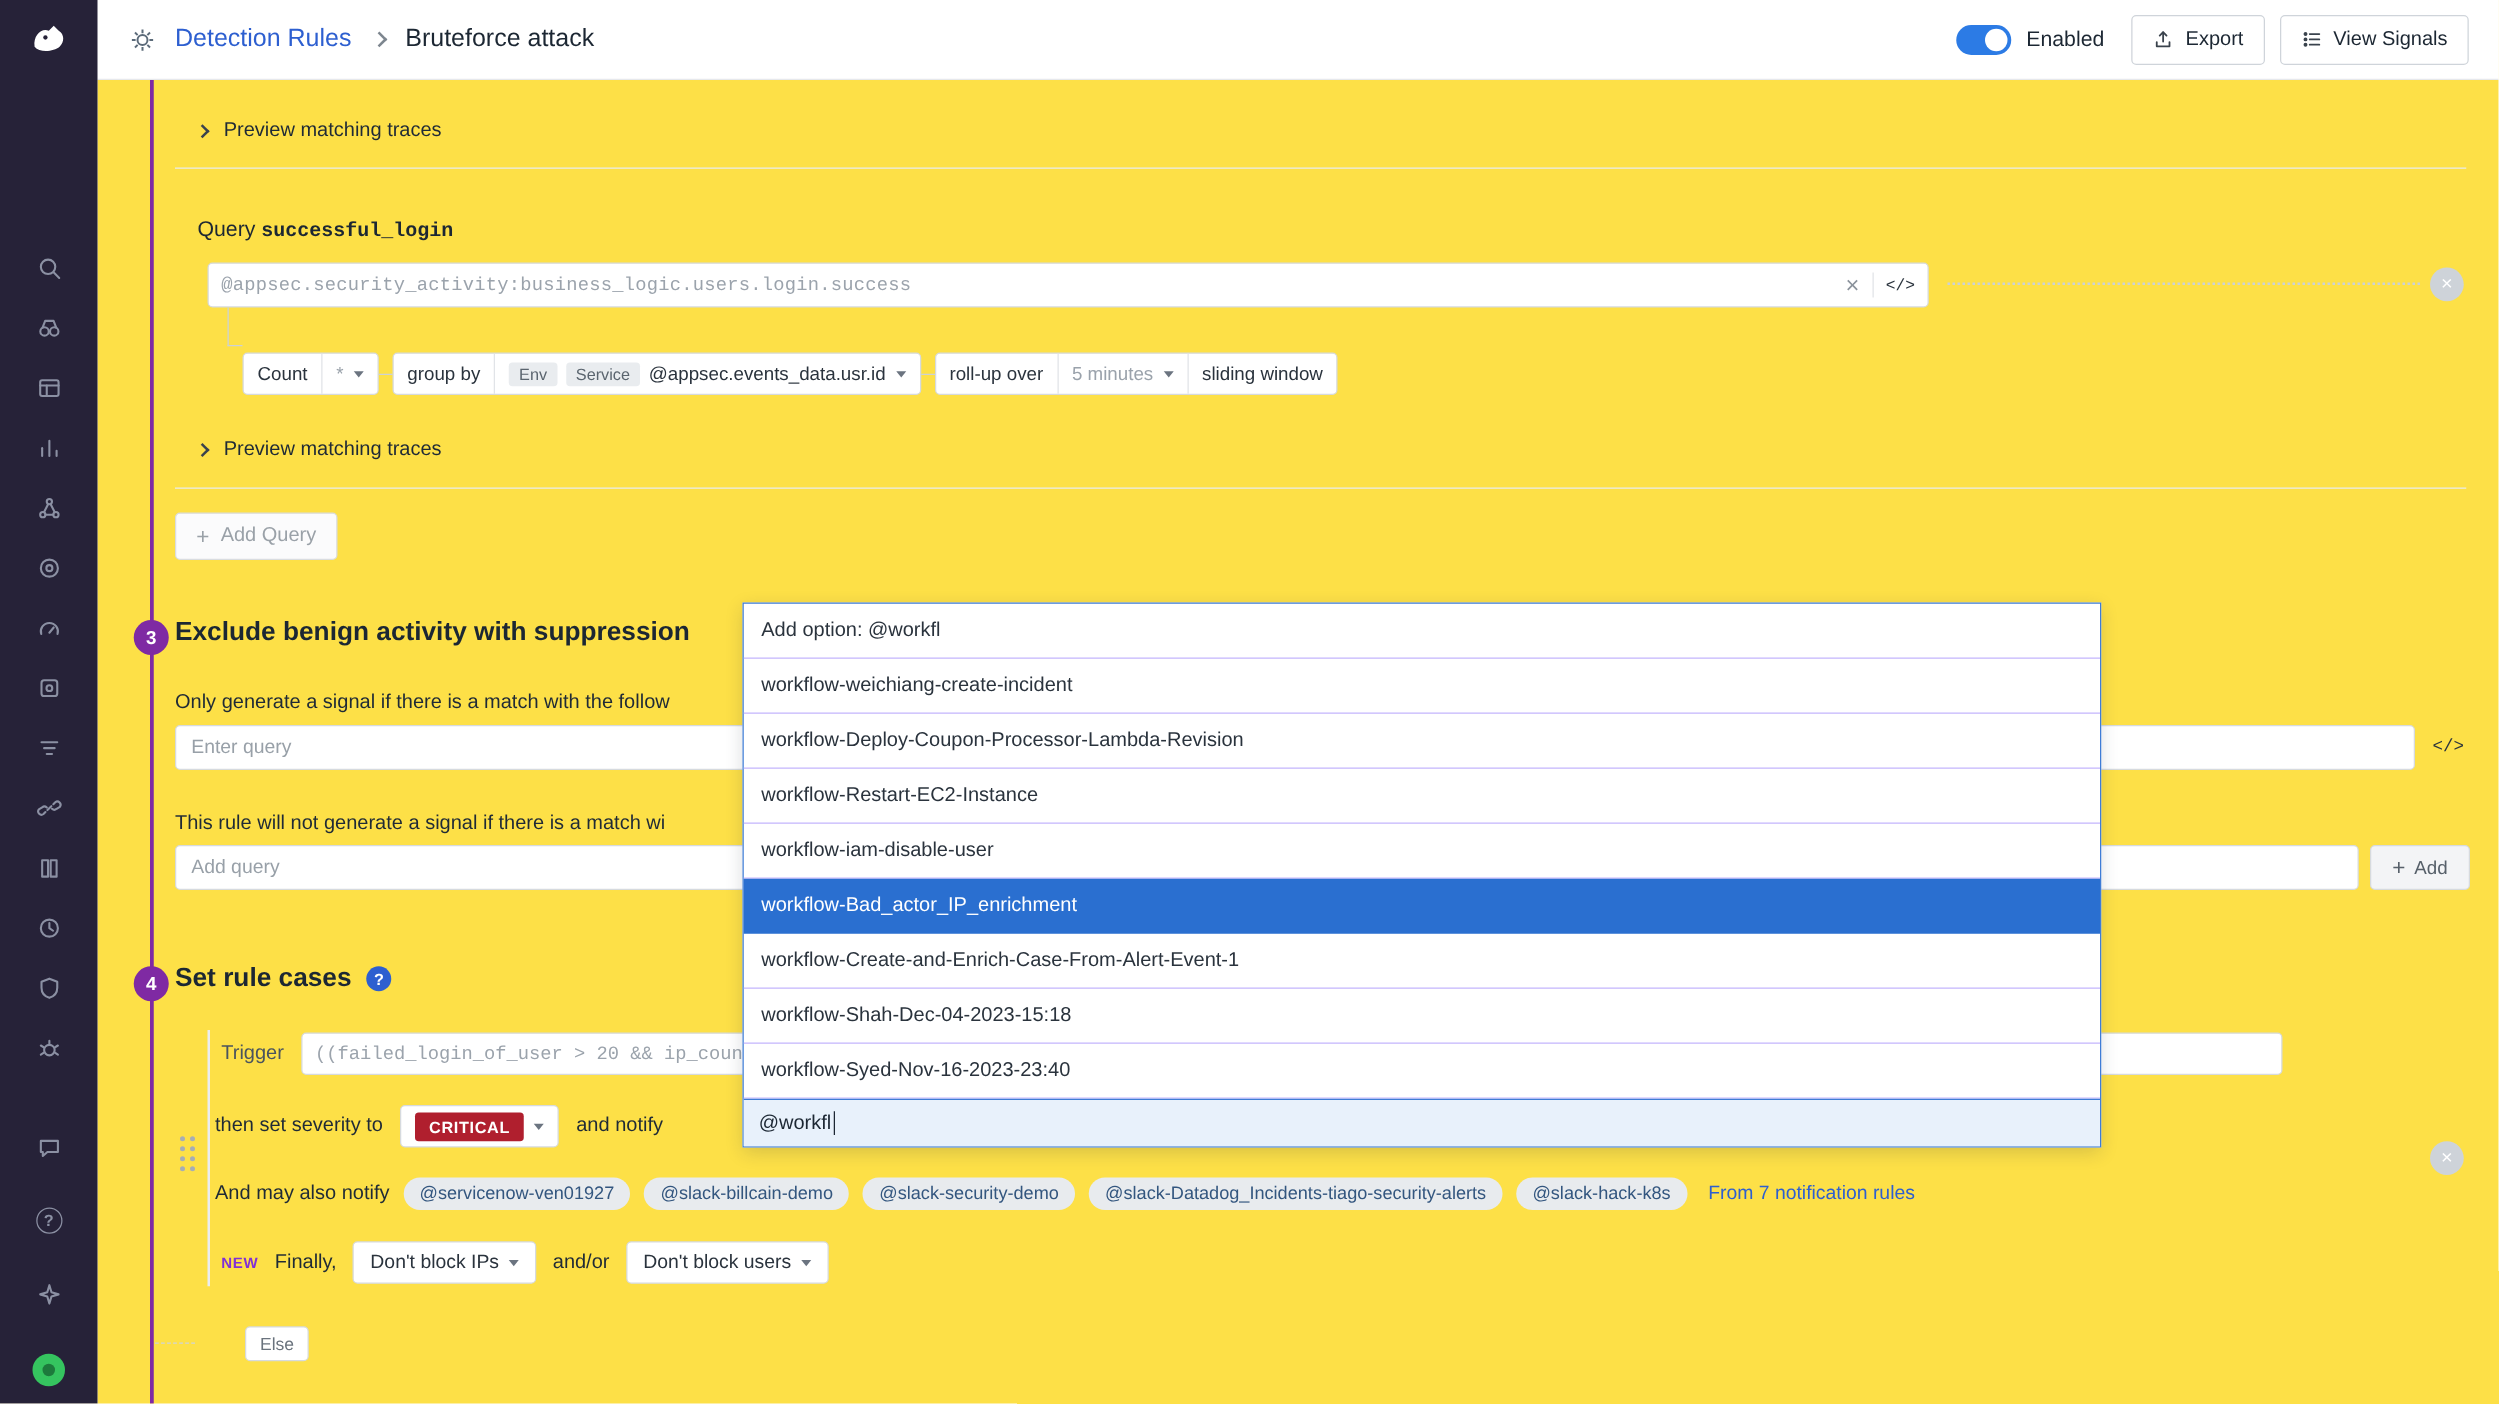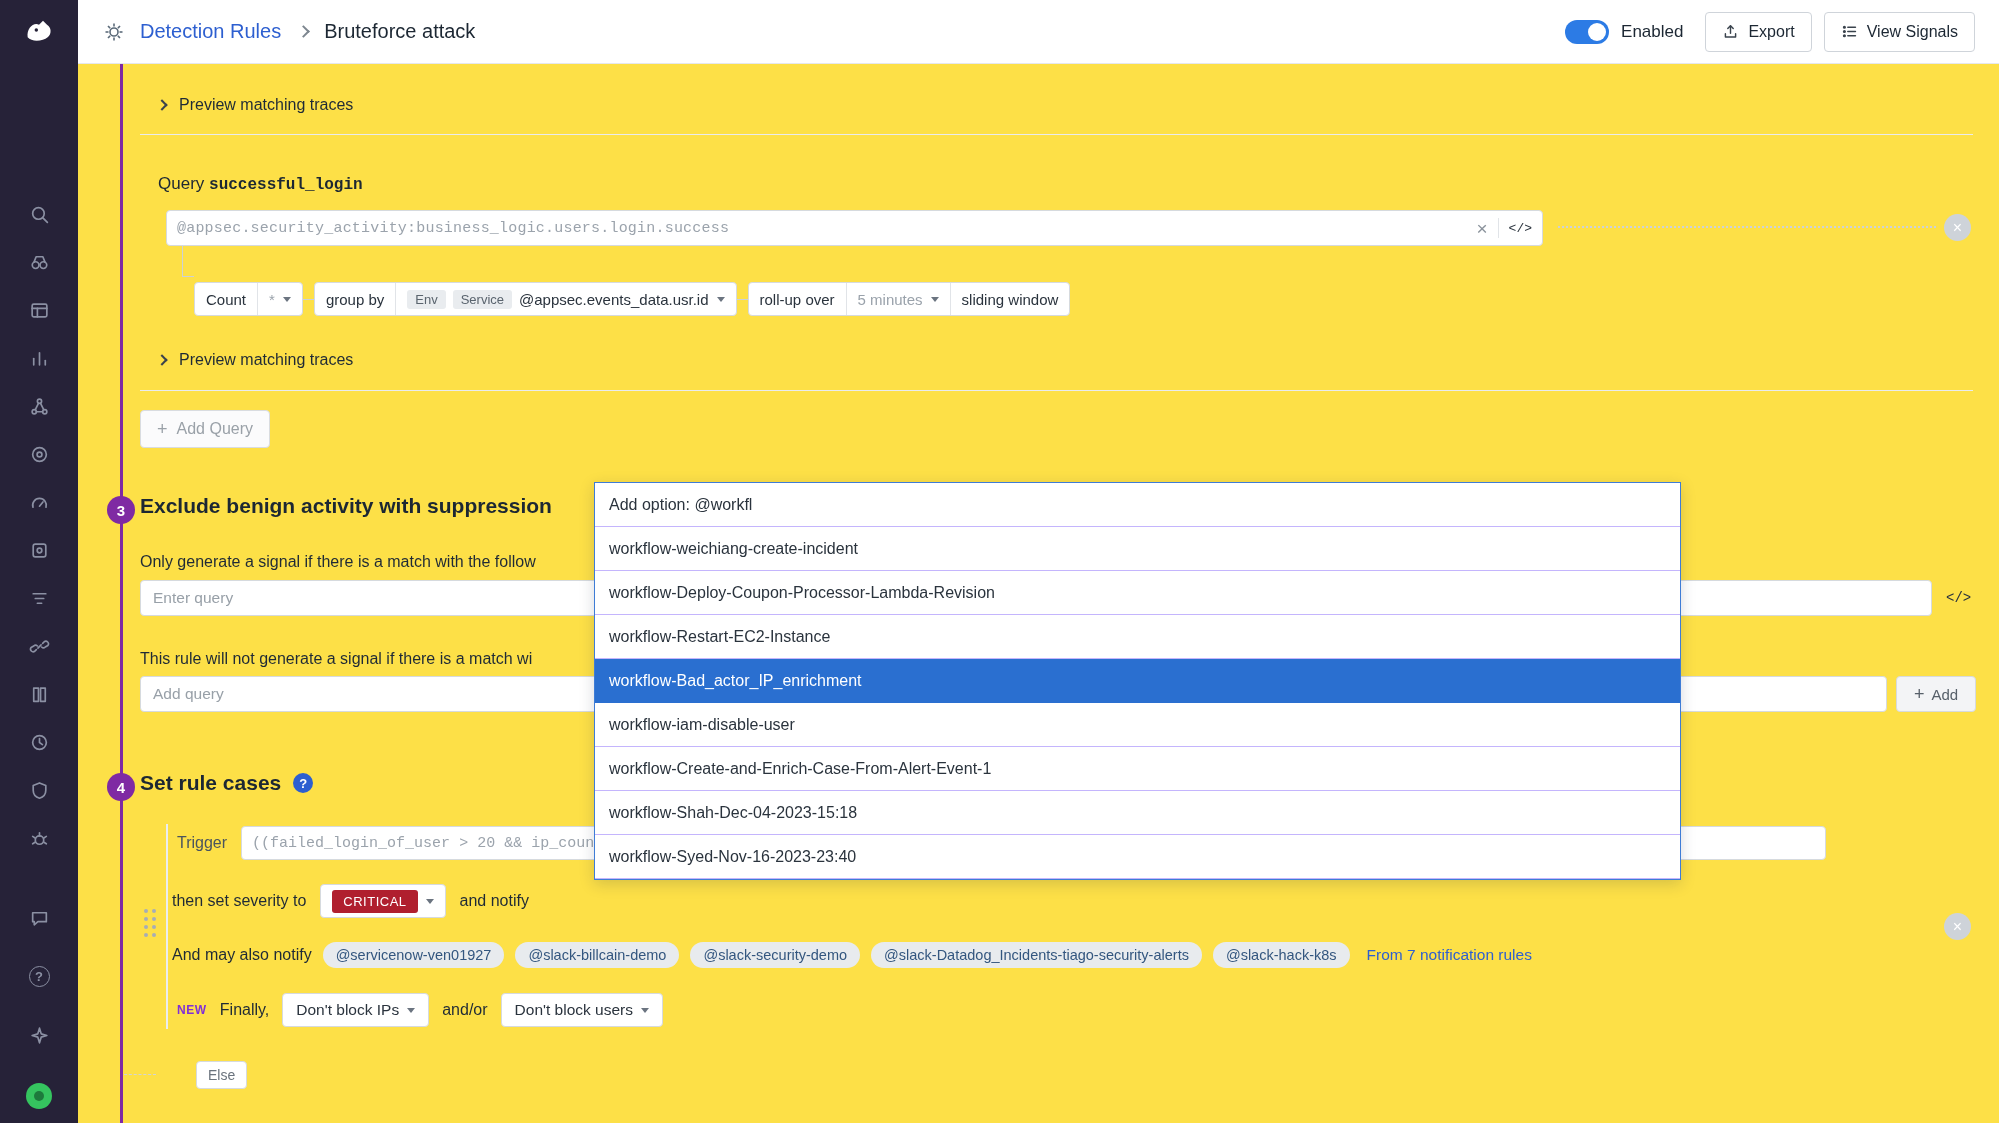--- a/index.html
+++ b/index.html
@@ -85,21 +85,21 @@
   .case-border { position:absolute; left:88px; top:760px; width:2px; height:205px; background:#ebedf0; }
   .drag-handle { position:absolute; left:66px; top:845px; display:grid; grid-template-columns:4px 4px; grid-auto-rows:4px; gap:4px; cursor:grab; }
   .drag-handle i { width:4px; height:4px; border-radius:50%; background:#a7adb5; }
 
   .trigger-row { position:absolute; left:99px; top:762px; display:flex; align-items:center; gap:14px; }
   .trigger-label { font-size:16px; color:#4a545e; }
   .trigger-box { width:1585px; height:34px; border:1px solid #d6dade; border-radius:4px; background:#fff; display:flex; align-items:center; padding:0 10px; font-family:"Liberation Mono", monospace; font-size:15px; color:#9ba3ac; overflow:hidden; white-space:nowrap; }
 
   .severity-row { position:absolute; left:94px; top:820px; display:flex; align-items:center; gap:14px; font-size:16px; color:#1f2a36; }
   .severity-control { height:34px; border:1px solid #d6dade; border-radius:4px; background:#fff; display:flex; align-items:center; padding:0 11px; cursor:pointer; }
-  .critical-badge { background:#b01f2e; color:#fff; font-size:13px; font-weight:normal; letter-spacing:.5px; border-radius:3px; padding:4px 11px; }
+  .critical-badge { background:#b01f2e; color:#fff; font-size:13px; font-weight:bold; letter-spacing:.5px; border-radius:3px; padding:4px 11px; }
 
   .notify-row { position:absolute; left:94px; top:878px; display:flex; align-items:center; gap:11px; font-size:16px; color:#1f2a36; white-space:nowrap; }
   .pill { background:#e8ebee; color:#33567f; font-size:14.5px; border-radius:14px; padding:5px 13px; cursor:pointer; }
   .notif-link { color:#2d5fd0; font-size:15.5px; margin-left:6px; cursor:pointer; }
 
   .finally-row { position:absolute; left:99px; top:929px; display:flex; align-items:center; gap:13px; font-size:16px; color:#1f2a36; }
   .new-badge { color:#8130d6; font-size:12px; font-weight:bold; letter-spacing:.6px; }
   .select-btn { height:34px; border:1px solid #d6dade; border-radius:4px; background:#fff; display:flex; align-items:center; padding:0 13px; font-size:15.5px; color:#2a333d; cursor:pointer; }
 
   .else-box { position:absolute; left:78px; top:997px; height:28px; border:1px solid #d6dade; border-radius:4px; background:#fff; display:flex; align-items:center; padding:0 11px; font-size:14px; color:#6a737d;margin-left:40px; }
@@ -424,20 +424,24 @@
 
     <div class="else-dash"></div>
     <div class="else-box">Else</div>
   </div>
 
   <div class="wf-dropdown">
     <div class="wf-opt">Add option: @workfl</div>
     <div class="wf-opt">workflow-weichiang-create-incident</div>
     <div class="wf-opt">workflow-Deploy-Coupon-Processor-Lambda-Revision</div>
     <div class="wf-opt">workflow-Restart-EC2-Instance</div>
+    <div class="wf-opt">workflow-iam-disable-user</div>
     <div class="wf-opt selected">workflow-Bad_actor_IP_enrichment</div>
-    <div class="wf-opt">workflow-iam-disable-user</div>
     <div class="wf-opt">workflow-Create-and-Enrich-Case-From-Alert-Event-1</div>
     <div class="wf-opt">workflow-Shah-Dec-04-2023-15:18</div>
     <div class="wf-opt">workflow-Syed-Nov-16-2023-23:40</div>
+    <div class="wf-input-row">
+      <span class="wf-text">@workfl</span>
+      <span class="wf-caret"></span>
+    </div>
   </div>
 
 </div>
 
 </body></html>

